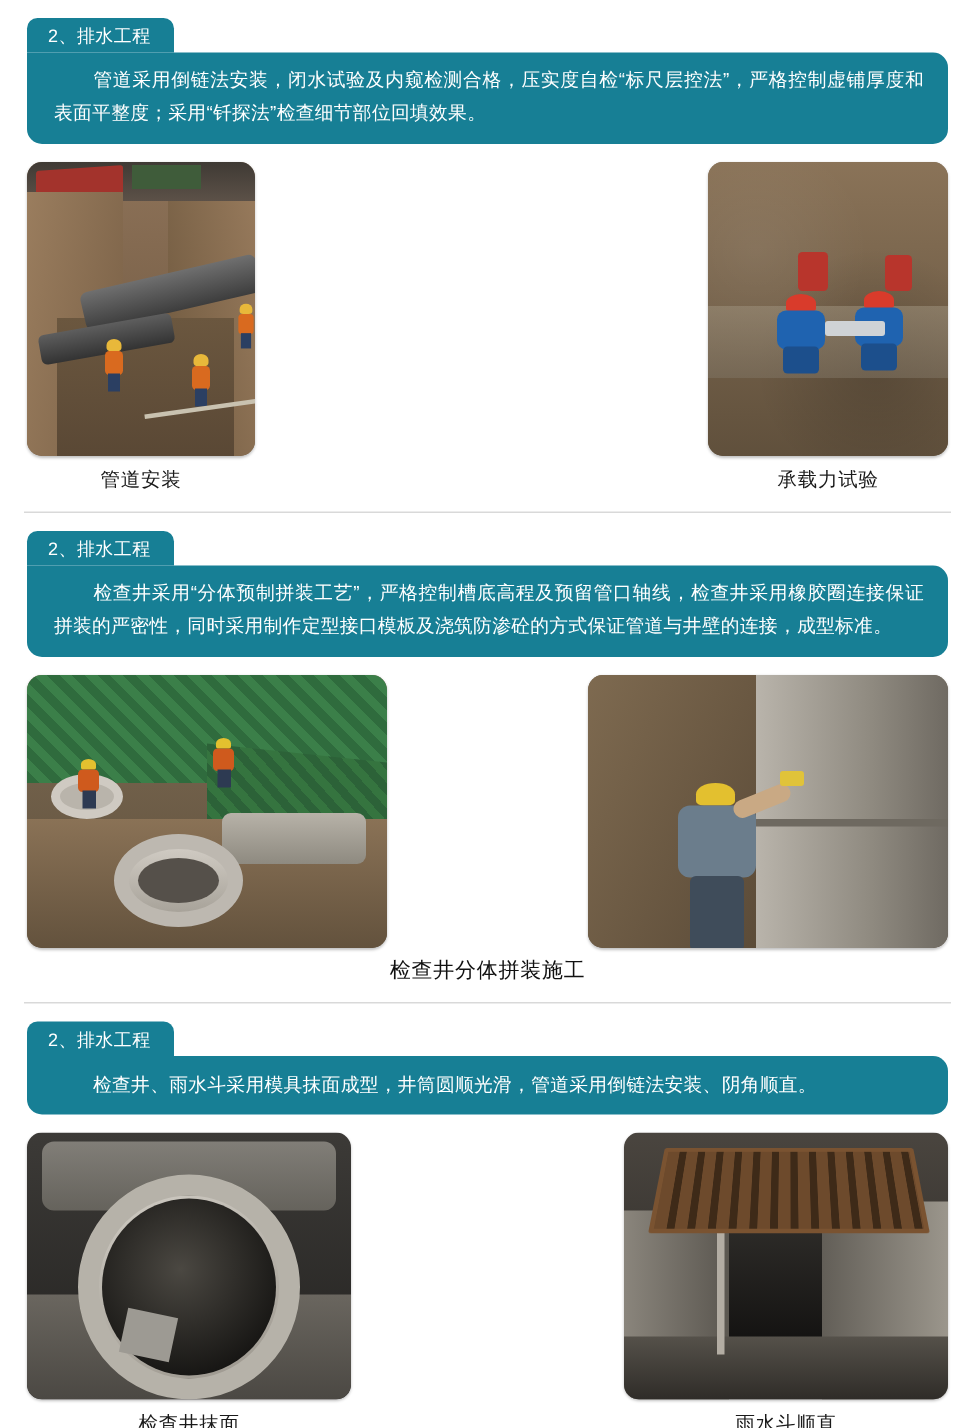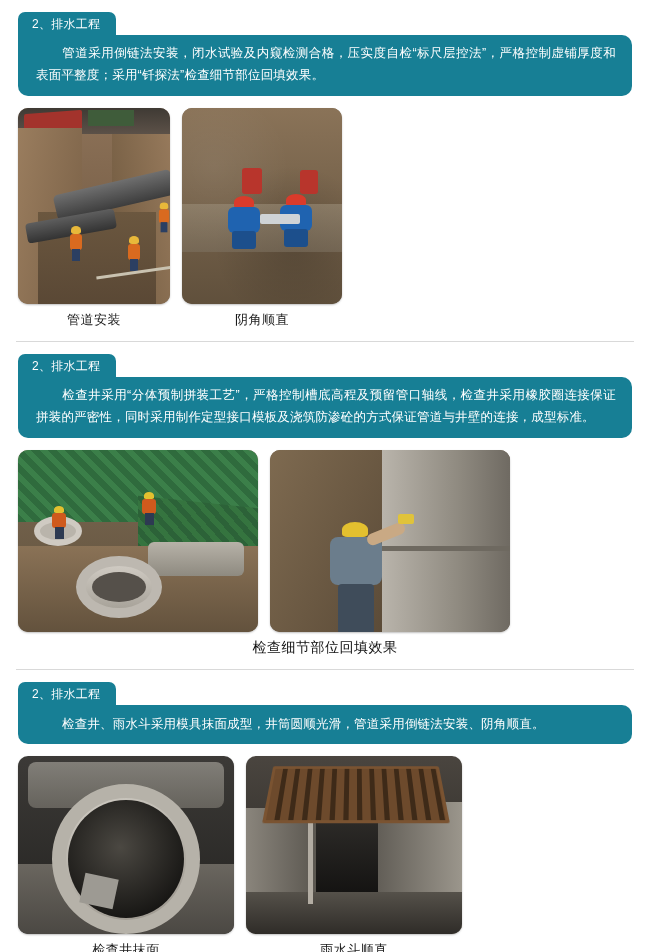--- a/index.html
+++ b/index.html
@@ -54,21 +54,21 @@
   }
   .hdr-body.single {
     padding-top: 8px;
     padding-bottom: 9px;
   }
   .indent { display: inline-block; width: 26px; }
 
   
   .photo-row {
     display: flex;
-    justify-content: flex-start;
+    justify-content: space-between;
     gap: 12px;
     padding: 12px 18px 0 18px;
   }
   .photo-cell {
     display: flex;
     flex-direction: column;
     align-items: center;
   }
   .photo {
     border-radius: 10px;
@@ -311,21 +311,21 @@
                 <div class="leg"></div>
               </div>
             <div class="wk b">
                 <div class="hat"></div>
                 <div class="torso"></div>
                 <div class="leg"></div>
               </div>
             <div class="plate"></div>
           </div>
         </div>
-        <div class="caption">阴角顺直</div>
+        <div class="caption">承载力试验</div>
       </div>
 
     </div>
   </div>
 
   <div class="divider"></div>
 
   <div class="section">
     <div class="hdr-wrap">
       <div class="hdr-chip">2、排水工程</div>
@@ -371,21 +371,21 @@
                 <div class="legs"></div>
               </div>
             <div class="arm"></div>
               <div class="tool"></div>
           </div>
         </div>
       </div>
     </div>
 
     <div class="caption-center-row">
-      <span class="caption-wide">检查细节部位回填效果</span>
+      <span class="caption-wide">检查井分体拼装施工</span>
     </div>
   </div>
 
   <div class="divider"></div>
 
   <div class="section">
     <div class="hdr-wrap">
       <div class="hdr-chip">2、排水工程</div>
       <div class="hdr-body single"><span class="indent"></span><span>检查井、雨水斗采用模具抹面成型，井筒圆顺光滑，管道采用倒链法安装、阴角顺直。</span></div>
     </div>

